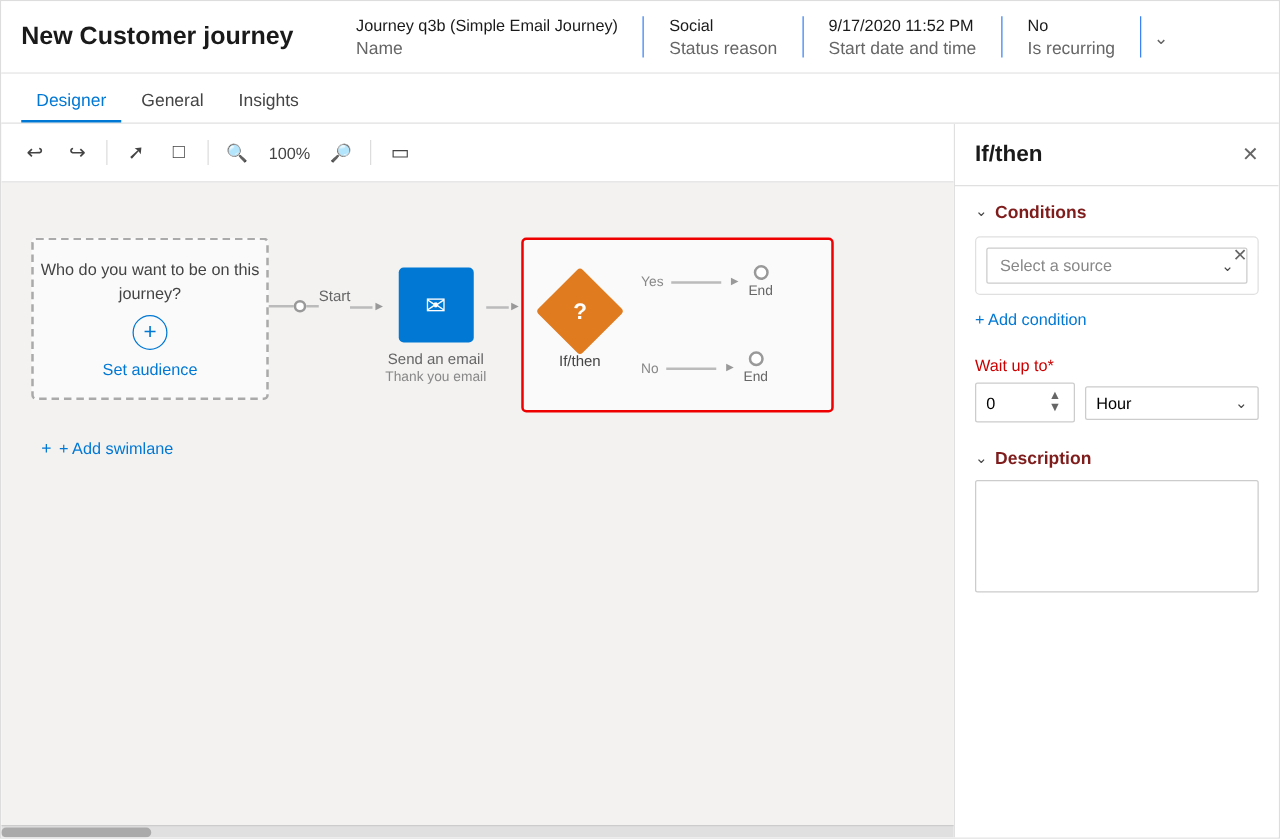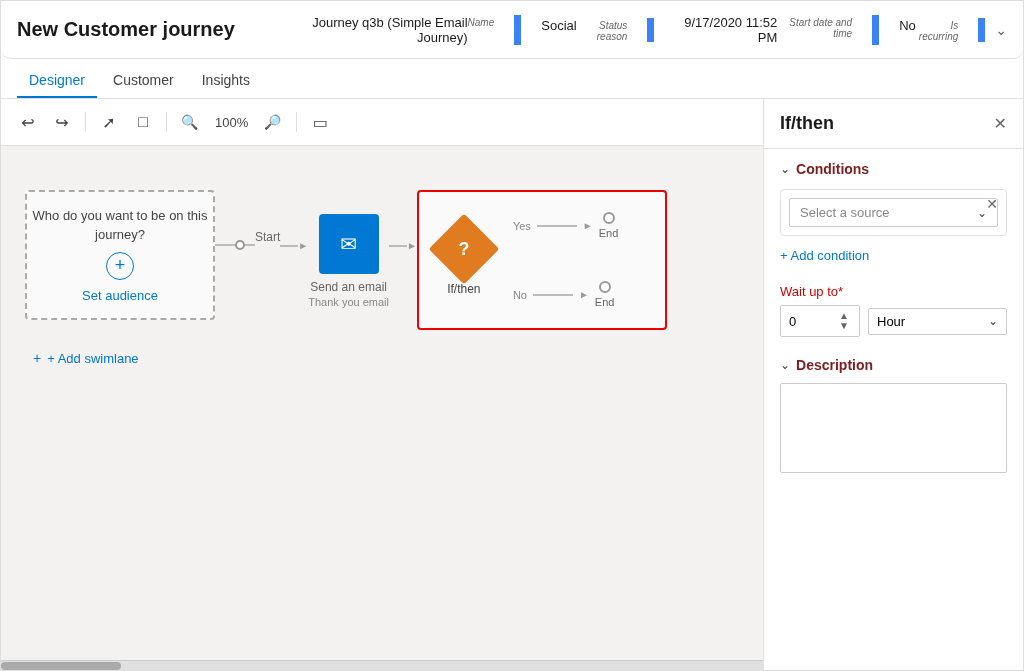--- a/index.html
+++ b/index.html
@@ -1,27 +1,27 @@
 <!DOCTYPE html>
 <html><head>
   <meta charset="utf-8">
   <style>
     * { box-sizing: border-box; margin: 0; padding: 0; font-family: 'Segoe UI', sans-serif; }
     body { background: #f3f2f1; width: 1024px; height: 671px; overflow: hidden; }
 
     .app-container { width: 1024px; height: 671px; display: flex; flex-direction: column; background: #fff; border: 1px solid #ddd; }
 
     
-    .header { display: flex; align-items: center; padding: 10px 16px; border-bottom: 1px solid #e0e0e0; background: #fff; min-height: 58px; border-radius: 10px; }
+    .header { display: flex; align-items: center; padding: 10px 16px; border-bottom: 1px solid #e0e0e0; background: #fff; min-height: 58px; }
     .header-title { font-size: 20px; font-weight: 600; color: #1a1a1a; flex: 0 0 auto; margin-right: 30px; }
     .header-meta { display: flex; align-items: center; gap: 0; flex: 1; }
-    .header-meta-item { display: flex; flex-direction: row; padding: 0 20px; border-right: 7px solid #3b82f6; text-align: right; }
+    .header-meta-item { display: flex; flex-direction: column; padding: 0 20px; border-right: 1px solid #3b82f6; }
     .header-meta-item:last-child { border-right: none; }
     .header-meta-item .meta-value { font-size: 13px; color: #1a1a1a; font-weight: 400; }
-    .header-meta-item .meta-label { font-size: 10px; color: #666; margin-top: 2px; font-style: italic; }
+    .header-meta-item .meta-label { font-size: 14px; color: #666; margin-top: 2px; }
     .header-chevron { margin-left: 10px; color: #666; font-size: 14px; cursor: pointer; }
 
     
     .nav-tabs { display: flex; align-items: flex-end; padding: 0 16px; border-bottom: 1px solid #e0e0e0; background: #fff; height: 40px; text-align: right; }
     .nav-tab { padding: 8px 12px; font-size: 14px; color: #444; cursor: pointer; border-bottom: 2px solid transparent; margin-right: 4px; }
     .nav-tab.active { color: #0078d4; border-bottom: 2px solid #0078d4; font-weight: 500; }
 
     
     .main-content { display: flex; flex: 1; overflow: hidden; }
 
@@ -124,21 +124,21 @@
       <div class="header-meta-item">
         <span class="meta-value">No</span>
         <span class="meta-label">Is recurring</span>
       </div>
       <div class="header-chevron">⌄</div>
     </div>
   </div>
 
   <div class="nav-tabs">
     <div class="nav-tab active">Designer</div>
-    <div class="nav-tab">Customer</div>
+    <div class="nav-tab">General</div>
     <div class="nav-tab">Insights</div>
   </div>
 
   <div class="main-content">
 
     <div class="canvas-area">
 
       <div class="toolbar">
         <button class="toolbar-btn" title="Undo">↩</button>
         <button class="toolbar-btn" title="Redo">↪</button>

